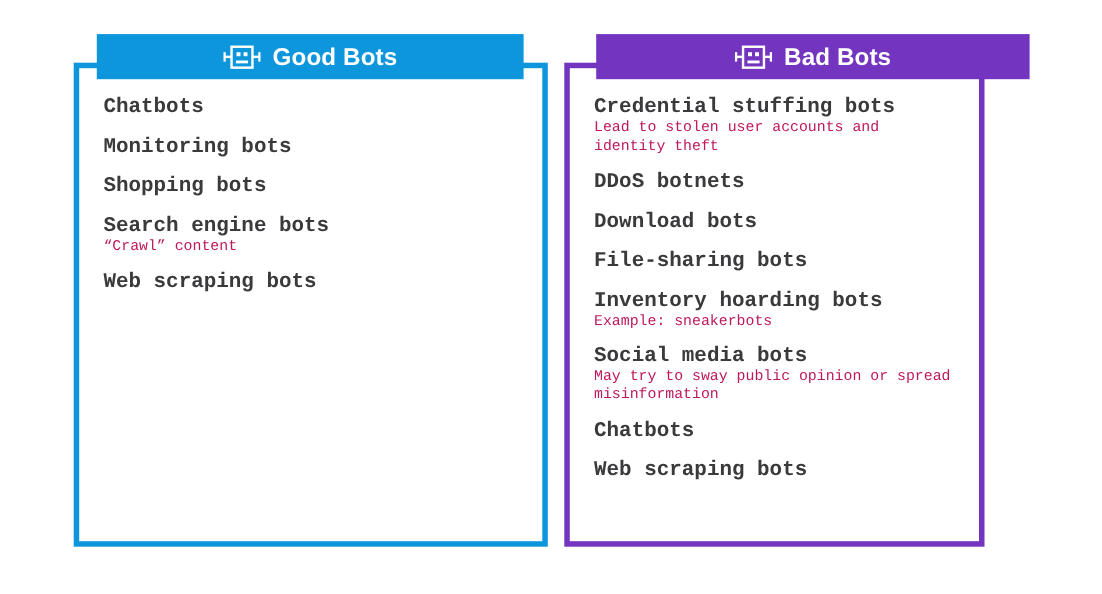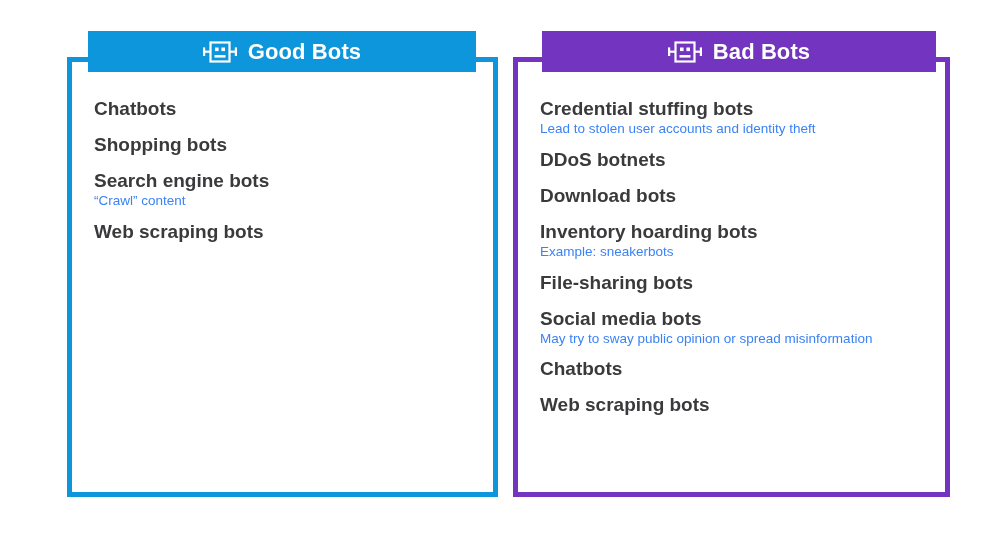--- a/index.html
+++ b/index.html
@@ -28,21 +28,21 @@
     background: #ffffff;
   }
   .panel.good {
     left: 67px;
     width: 431px;           
     height: 440px;          
     border: 5px solid #0d96dc;
   }
   .panel.bad {
     left: 513px;
-    width: 437px;           
+    width: 382px;           
     height: 440px;
     border: 5px solid #7334c0;
   }
 
   
   .header-bar {
     position: absolute;
     top: 31px;
     height: 41px;
     display: flex;
@@ -74,59 +74,63 @@
   .bot-icon {
     display: block;
     width: 34px;
     height: 22px;
     flex: 0 0 auto;
   }
 
   
   .panel-body {
     position: absolute;
-    top: 36px;              
+    top: 24px;              
     left: 0;
     right: 0;
     padding: 0 18px 0 22px;
     box-sizing: border-box;
+    font-family: Liberation Mono, monospace;
   }
   .bot-item {
     margin-bottom: 14px;
   }
   .bot-item:last-child {
     margin-bottom: 0;
   }
   .bot-title {
     color: #3a3a3c;
     font-size: 19px;
     font-weight: bold;
     line-height: 1.16;
     white-space: nowrap;
   }
   .bot-sub {
-    color: #3b82f6;
+    color: #be185d;
     font-size: 13.5px;
     font-weight: normal;
     line-height: 1.24;
     margin-top: 1px;
   }
   .bot-item.has-sub {
     margin-bottom: 11px;
   }
 </style>
 </head>
 <body>
 
 <div class="board">
 
   <div class="panel good">
     <div class="panel-body">
         <div class="bot-item">
           <div class="bot-title">Chatbots</div>
+        </div>
+        <div class="bot-item">
+          <div class="bot-title">Monitoring bots</div>
         </div>
         <div class="bot-item">
           <div class="bot-title">Shopping bots</div>
         </div>
         <div class="bot-item has-sub">
           <div class="bot-title">Search engine bots</div>
           <div class="bot-sub">“Crawl” content</div>
         </div>
         <div class="bot-item has-sub">
           <div class="bot-title">Web scraping bots</div>
@@ -155,26 +159,26 @@
         <div class="bot-item has-sub">
           <div class="bot-title">Credential stuffing bots</div>
           <div class="bot-sub">Lead to stolen user accounts and identity theft</div>
         </div>
         <div class="bot-item">
           <div class="bot-title">DDoS botnets</div>
         </div>
         <div class="bot-item">
           <div class="bot-title">Download bots</div>
         </div>
+        <div class="bot-item">
+          <div class="bot-title">File-sharing bots</div>
+        </div>
         <div class="bot-item has-sub">
           <div class="bot-title">Inventory hoarding bots</div>
           <div class="bot-sub">Example: sneakerbots</div>
-        </div>
-        <div class="bot-item">
-          <div class="bot-title">File-sharing bots</div>
         </div>
         <div class="bot-item has-sub">
           <div class="bot-title">Social media bots</div>
           <div class="bot-sub">May try to sway public opinion or spread misinformation</div>
         </div>
         <div class="bot-item">
           <div class="bot-title">Chatbots</div>
         </div>
         <div class="bot-item">
           <div class="bot-title">Web scraping bots</div>

